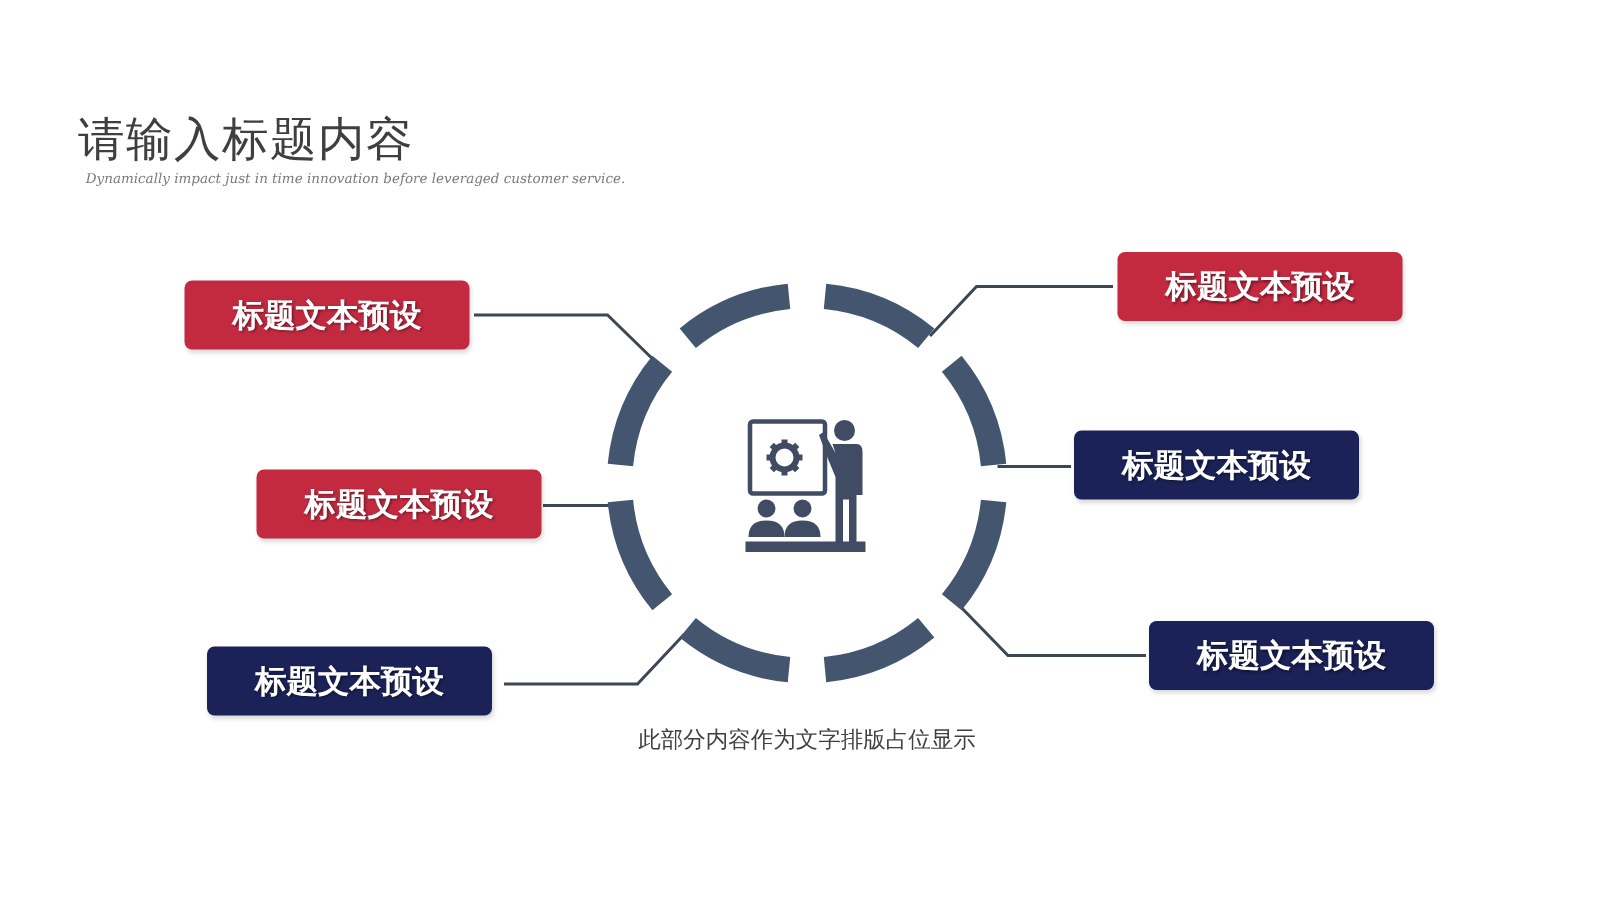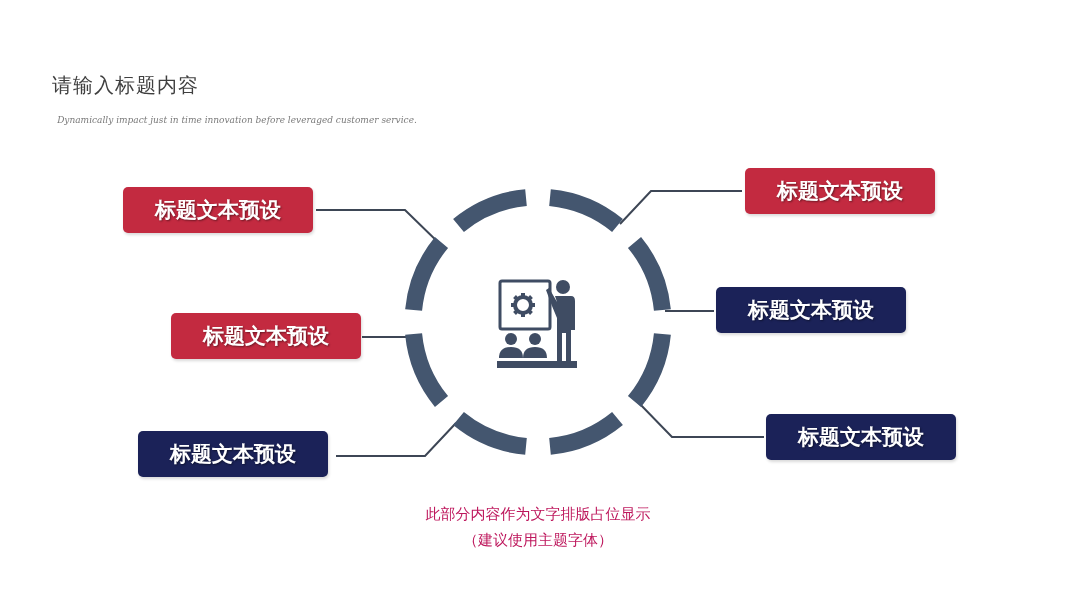--- a/index.html
+++ b/index.html
@@ -3,21 +3,21 @@
 <meta charset="utf-8">
 <style>
   html, body { margin: 0; padding: 0; }
   body {
     width: 1067px; height: 600px; position: relative; overflow: hidden;
     background: #ffffff;
     font-family: "DejaVu Sans", "Liberation Sans", sans-serif;
   }
   .title {
     position: absolute; left: 52px; top: 72px;
-    font-size: 20px; color: #3f3f3f; letter-spacing: 1px;
+    font-size: 31px; color: #3f3f3f; letter-spacing: 1px;
     font-weight: normal;
   }
   .subtitle {
     position: absolute; left: 52px; top: 115px; width: 370px;
     font-size: 9px; line-height: 10px; color: #7a7a7a; font-style: italic;
     font-family: "DejaVu Serif", serif;
     text-align: center;
   }
   .label-box {
     position: absolute; height: 46px; width: 190px;
@@ -25,21 +25,21 @@
     display: flex; align-items: center; justify-content: center;
     font-size: 21px; font-weight: bold; letter-spacing: 0px;
     text-shadow: 1px 1px 2px rgba(0,0,0,0.45);
     box-shadow: 1px 2px 3px rgba(0,0,0,0.15);
   }
   .red { background: #c32a40; }
   .navy { background: #1b2258; }
   svg.diagram { position: absolute; left: 0; top: 0; }
   .caption {
     position: absolute; left: 398px; top: 480px; width: 280px;
-    text-align: center; font-size: 15px; line-height: 26px; color: #be185d; margin-top: 21px;
+    text-align: center; font-size: 15px; line-height: 26px; color: #404040;
   }
 </style>
 </head>
 <body>
 
 <div class="title">请输入标题内容</div>
 <div class="subtitle">Dynamically impact just in time innovation before leveraged customer service.</div>
 
 <svg class="diagram" width="1067" height="600" viewBox="0 0 1067 600">
 
@@ -93,14 +93,13 @@
 
 <div class="label-box red" style="left:123px; top:187px;">标题文本预设</div>
 <div class="label-box red" style="left:171px; top:313px;">标题文本预设</div>
 <div class="label-box navy" style="left:138px; top:431px;">标题文本预设</div>
 <div class="label-box red" style="left:745px; top:168px;">标题文本预设</div>
 <div class="label-box navy" style="left:716px; top:287px;">标题文本预设</div>
 <div class="label-box navy" style="left:766px; top:414px;">标题文本预设</div>
 
 <div class="caption">
   <div>此部分内容作为文字排版占位显示</div>
-  <div>（建议使用主题字体）</div>
 </div>
 
 </body></html>

